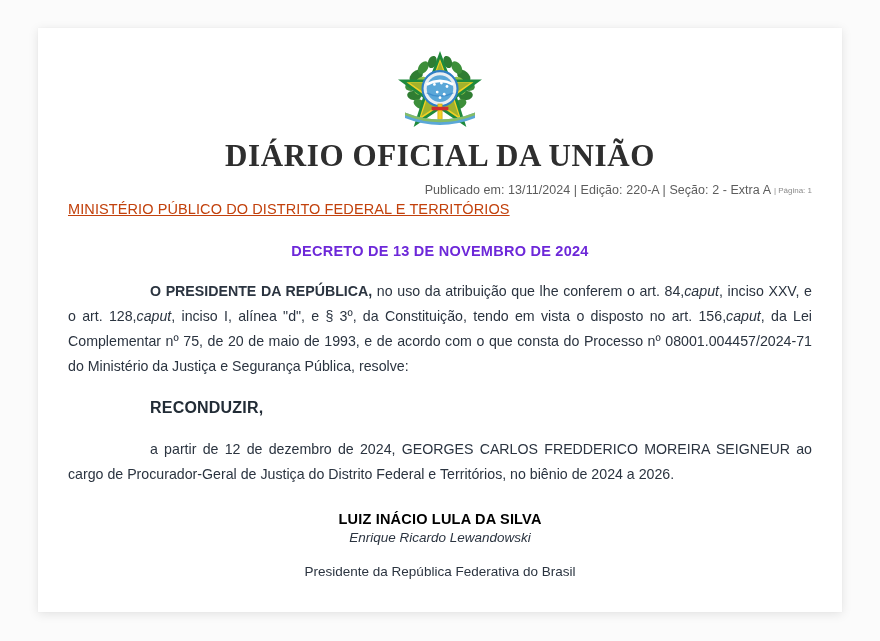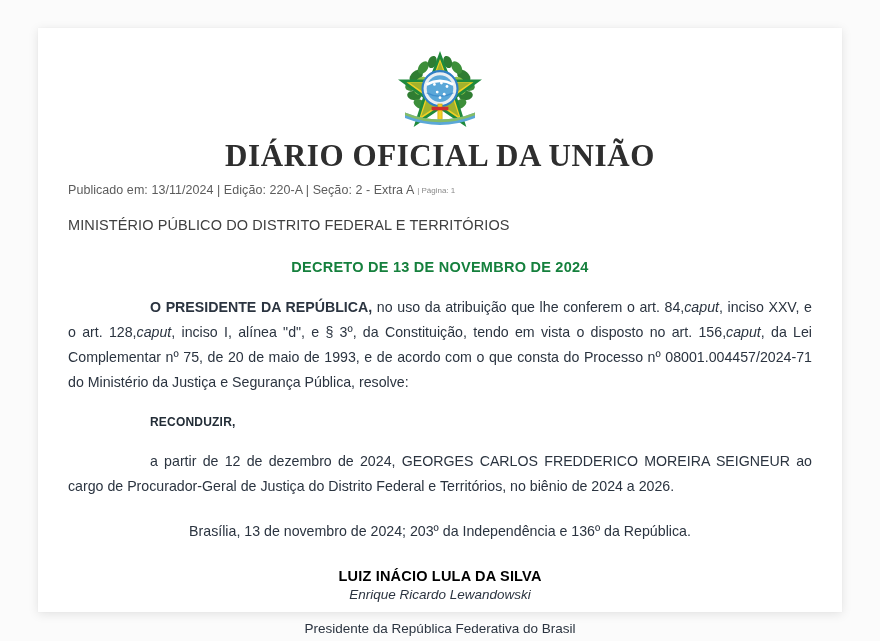--- a/index.html
+++ b/index.html
@@ -48,21 +48,21 @@
     text-align: center;
     font-family: "Liberation Serif", "DejaVu Serif", serif;
     font-weight: bold;
     font-size: 31px;
     letter-spacing: 0.6px;
     color: #2e2e2e;
     margin: 4px 0 0 0;
     line-height: 1.15;
   }
   .meta-line {
-    text-align: left;
+    text-align: right;
     font-size: 12.5px;
     color: #5c5c5c;
     margin-top: 9px;
     letter-spacing: 0.05px;
   }
   .meta-page {
     font-size: 8px;
     color: #8a8a8a;
     vertical-align: 1px;
     letter-spacing: 0;
@@ -71,47 +71,48 @@
     text-align: center;
     font-size: 12.5px;
     font-weight: bold;
     color: #32424f;
     margin-top: 10px;
   }
 
   
   .org-name {
     font-size: 14.5px;
-    color: #404040;
-    margin-top: 20px;
+    color: #c2410c;
+    margin-top: 4px;
     letter-spacing: 0.1px;
+    text-decoration: underline;
   }
   .decree-head {
     text-align: center;
     font-size: 14.5px;
     font-weight: bold;
-    color: #15803d;
+    color: #6d28d9;
     margin-top: 26px;
     letter-spacing: 0.25px;
   }
   .para {
     font-size: 14.2px;
     line-height: 25px;
     color: #2b3440;
     text-align: justify;
     text-justify: inter-word;
     margin-top: 20px;
   }
   .para.indent { text-indent: 82px; }
   .para.center { text-align: center; text-indent: 0; }
   .para b { font-weight: bold; }
   .para i { font-style: italic; }
 
   .action-word {
-    font-size: 12px;
+    font-size: 16px;
     font-weight: bold;
     color: #222c36;
     margin-top: 20px;
     padding-left: 82px;
     letter-spacing: 0.2px;
   }
 
   
   .sig-block {
     text-align: center;
@@ -200,21 +201,20 @@
     <div class="decree-head">DECRETO DE 13 DE NOVEMBRO DE 2024</div>
 
     <p class="para indent">
       <b>O PRESIDENTE DA REPÚBLICA,</b><span> no uso da atribuição que lhe conferem o art. 84,</span><i>caput</i><span>, inciso XXV, e o art. 128,</span><i>caput</i><span>, inciso I, alínea "d", e § 3º, da Constituição, tendo em vista o disposto no art. 156,</span><i>caput</i><span>, da Lei Complementar nº 75, de 20 de maio de 1993, e de acordo com o que consta do Processo nº 08001.004457/2024-71 do Ministério da Justiça e Segurança Pública, resolve:</span>
     </p>
 
     <div class="action-word">RECONDUZIR,</div>
 
     <p class="para indent">a partir de 12 de dezembro de 2024, GEORGES CARLOS FREDDERICO MOREIRA SEIGNEUR ao cargo de Procurador-Geral de Justiça do Distrito Federal e Territórios, no biênio de 2024 a 2026.</p>
 
-    <p class="para center">Brasília, 13 de novembro de 2024; 203º da Independência e 136º da República.</p>
 
     <div class="sig-block">
       <div class="sig-name">LUIZ INÁCIO LULA DA SILVA</div>
       <div class="sig-sub">Enrique Ricardo Lewandowski</div>
       <div class="sig-role">Presidente da República Federativa do Brasil</div>
     </div>
 
   </div>
 </div>
 

